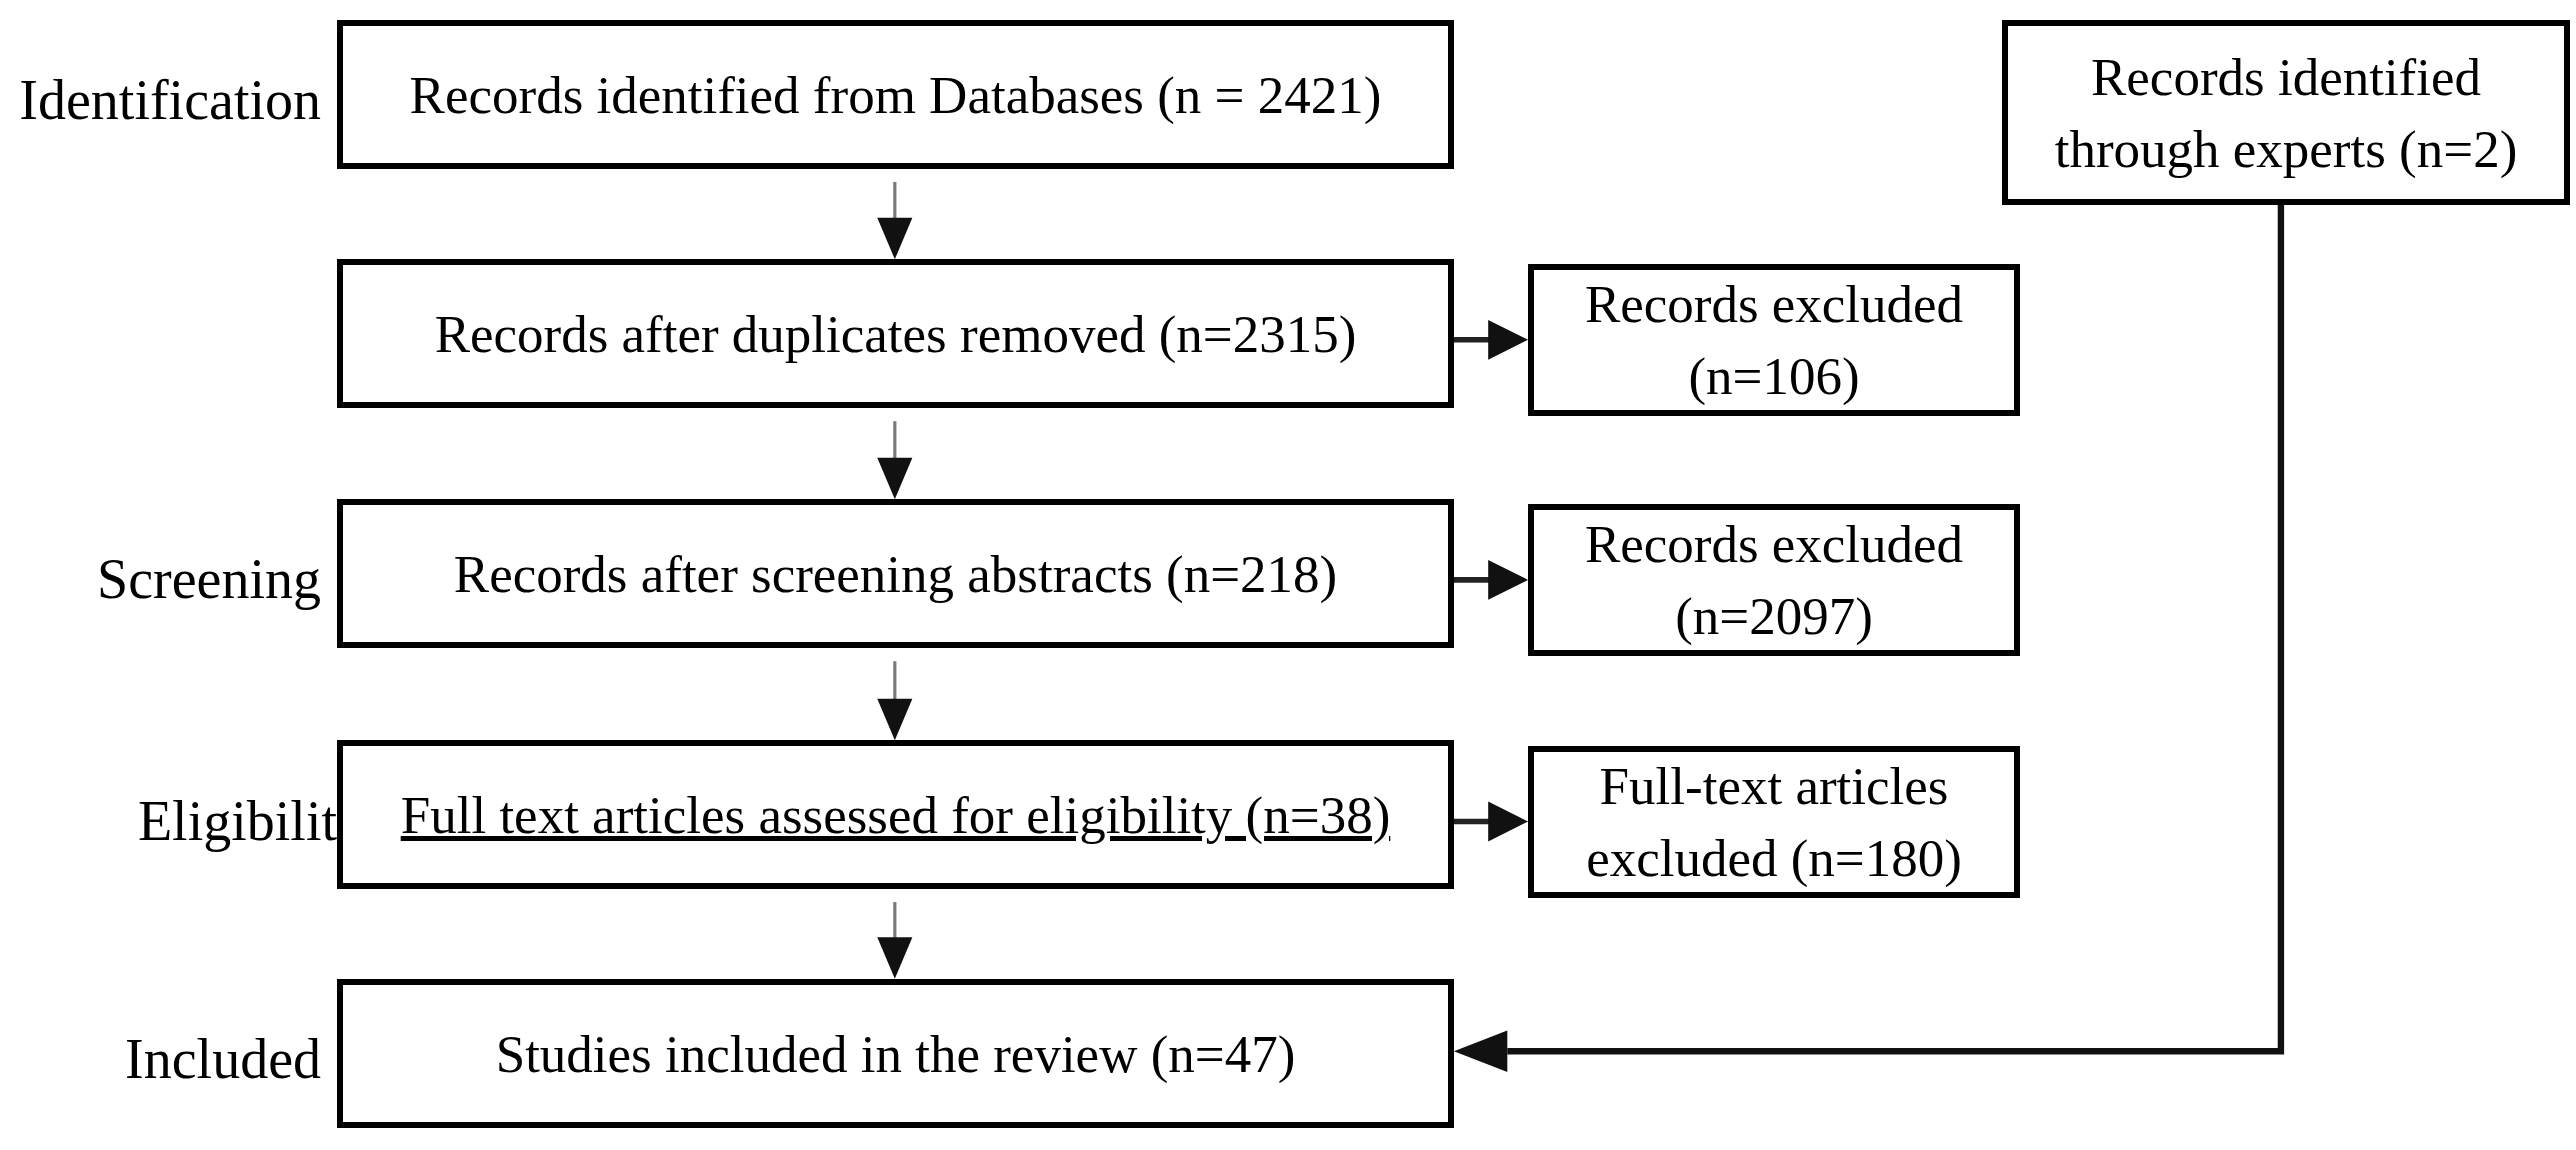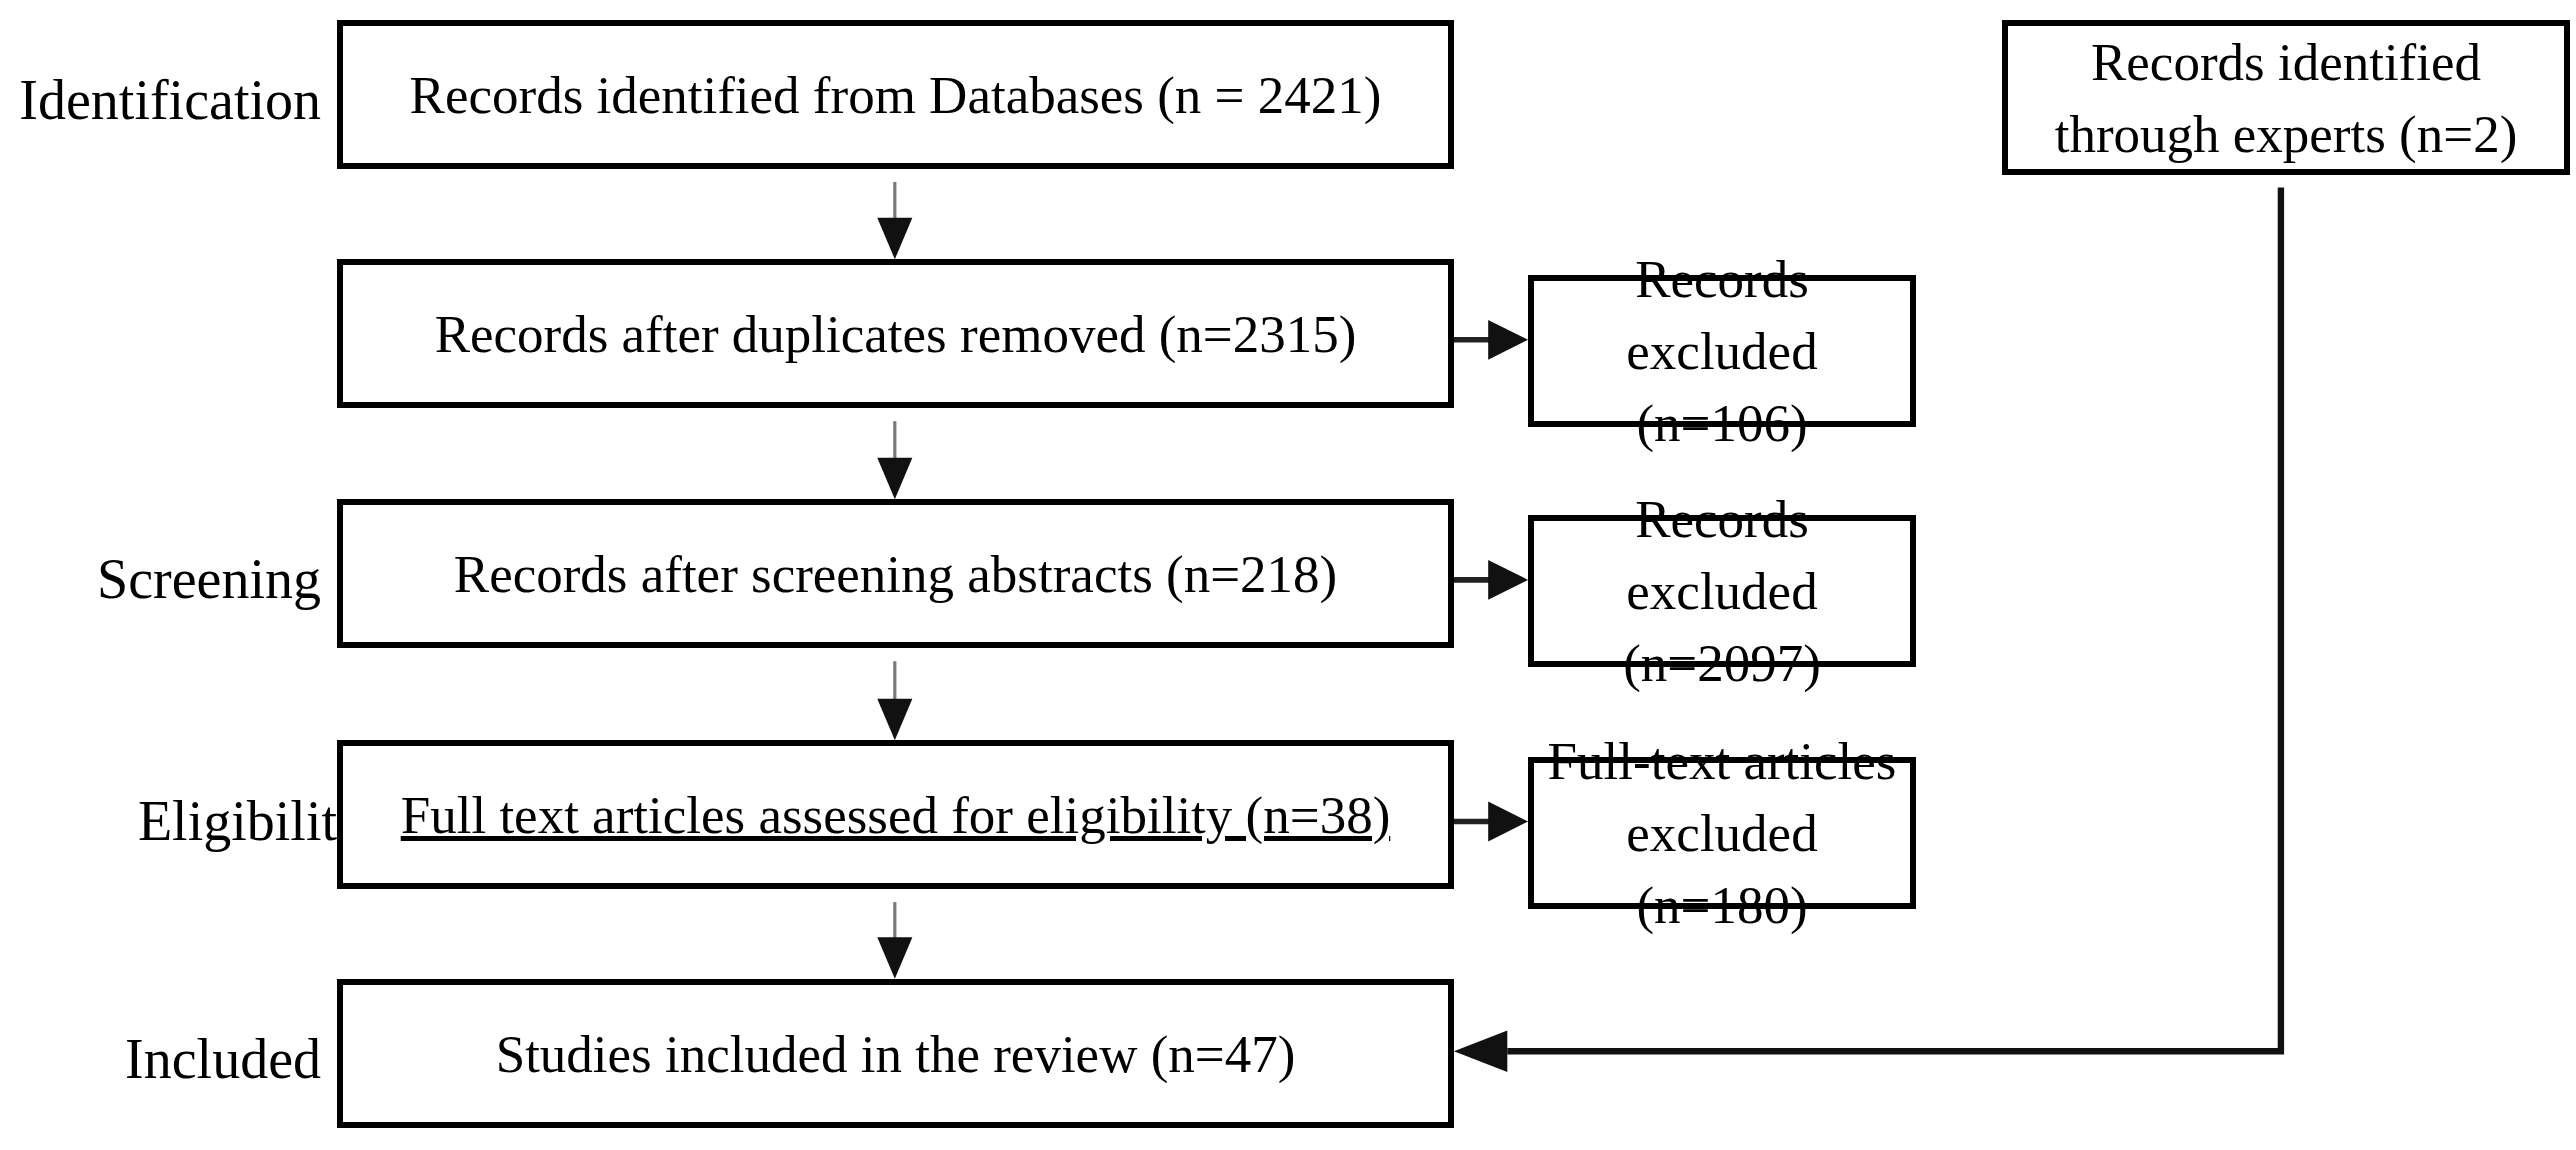--- a/index.html
+++ b/index.html
@@ -49,26 +49,26 @@
     padding: 0 8px;
   }
   
   .main-box   { left: 337px;  width: 1117px; height: 149px; }
   #box-main-0 { top: 20px; }
   #box-main-1 { top: 259px; }
   #box-main-2 { top: 499px; }
   #box-main-3 { top: 740px; text-decoration: underline; }
   #box-main-4 { top: 979px; }
   
-  .side-box   { left: 1528px; width: 388px; height: 152px; margin-top: 11px; }
+  .side-box   { left: 1528px; width: 492px; height: 152px; }
   #box-side-0 { top: 264px; }
   #box-side-1 { top: 504px; }
   #box-side-2 { top: 746px; }
   
-  #box-experts { left: 2002px; top: 20px; width: 568px; height: 155px; }
+  #box-experts { left: 2002px; top: 20px; width: 568px; height: 185px; }
   
   #stage-0 { top: 67px; }
   #stage-1 { top: 546px; }
   #stage-2 { top: 788px; padding-left: 44px; }
   #stage-3 { top: 1026px; }
 </style>
 </head>
 <body>
 
 <div id="canvas">

